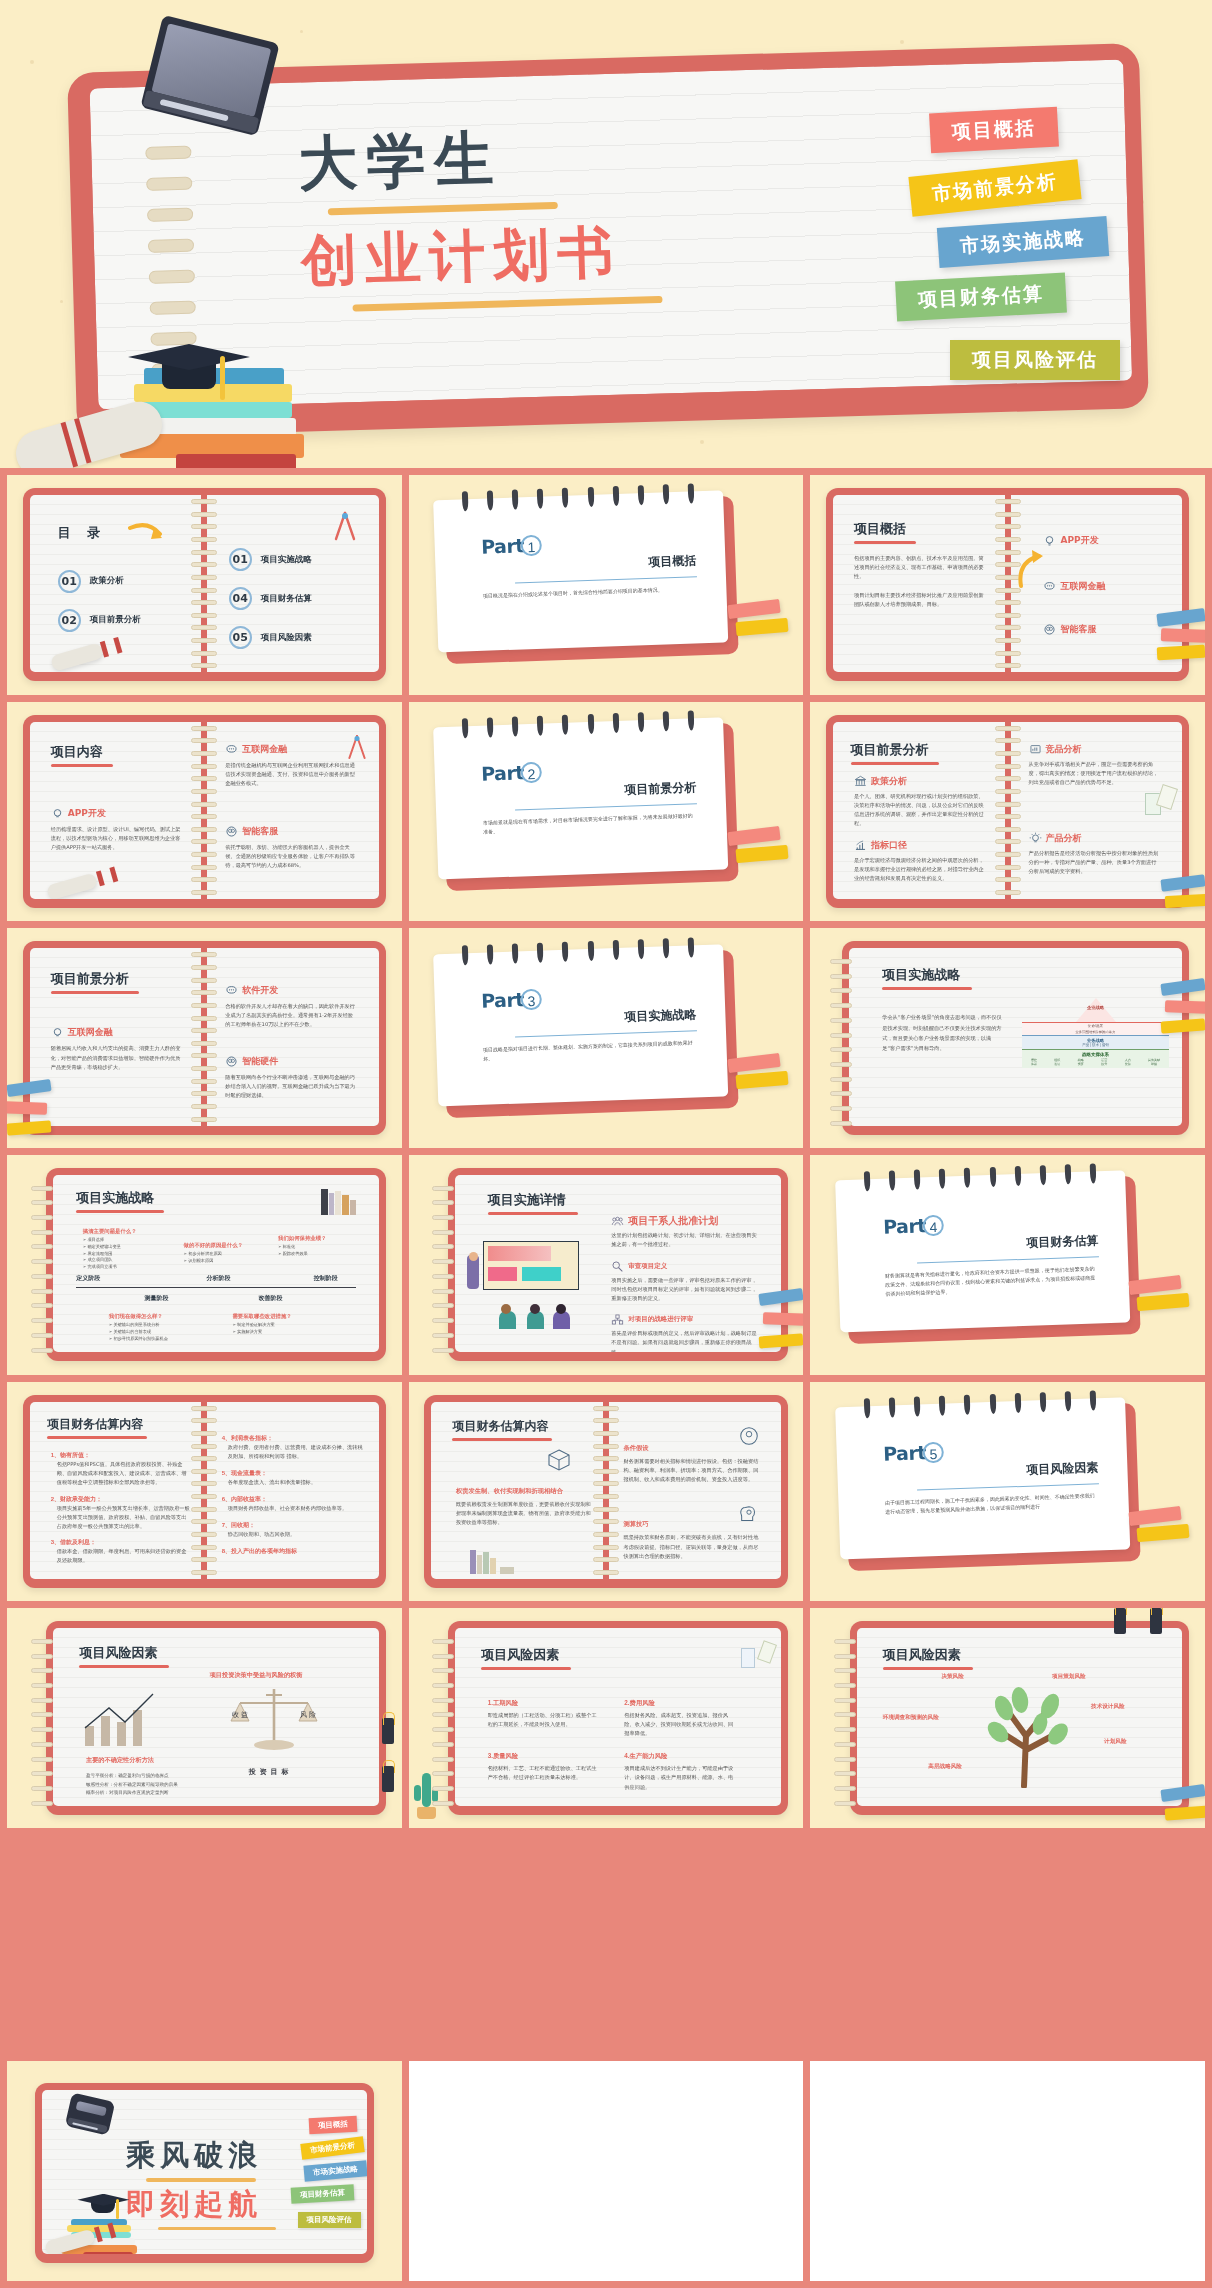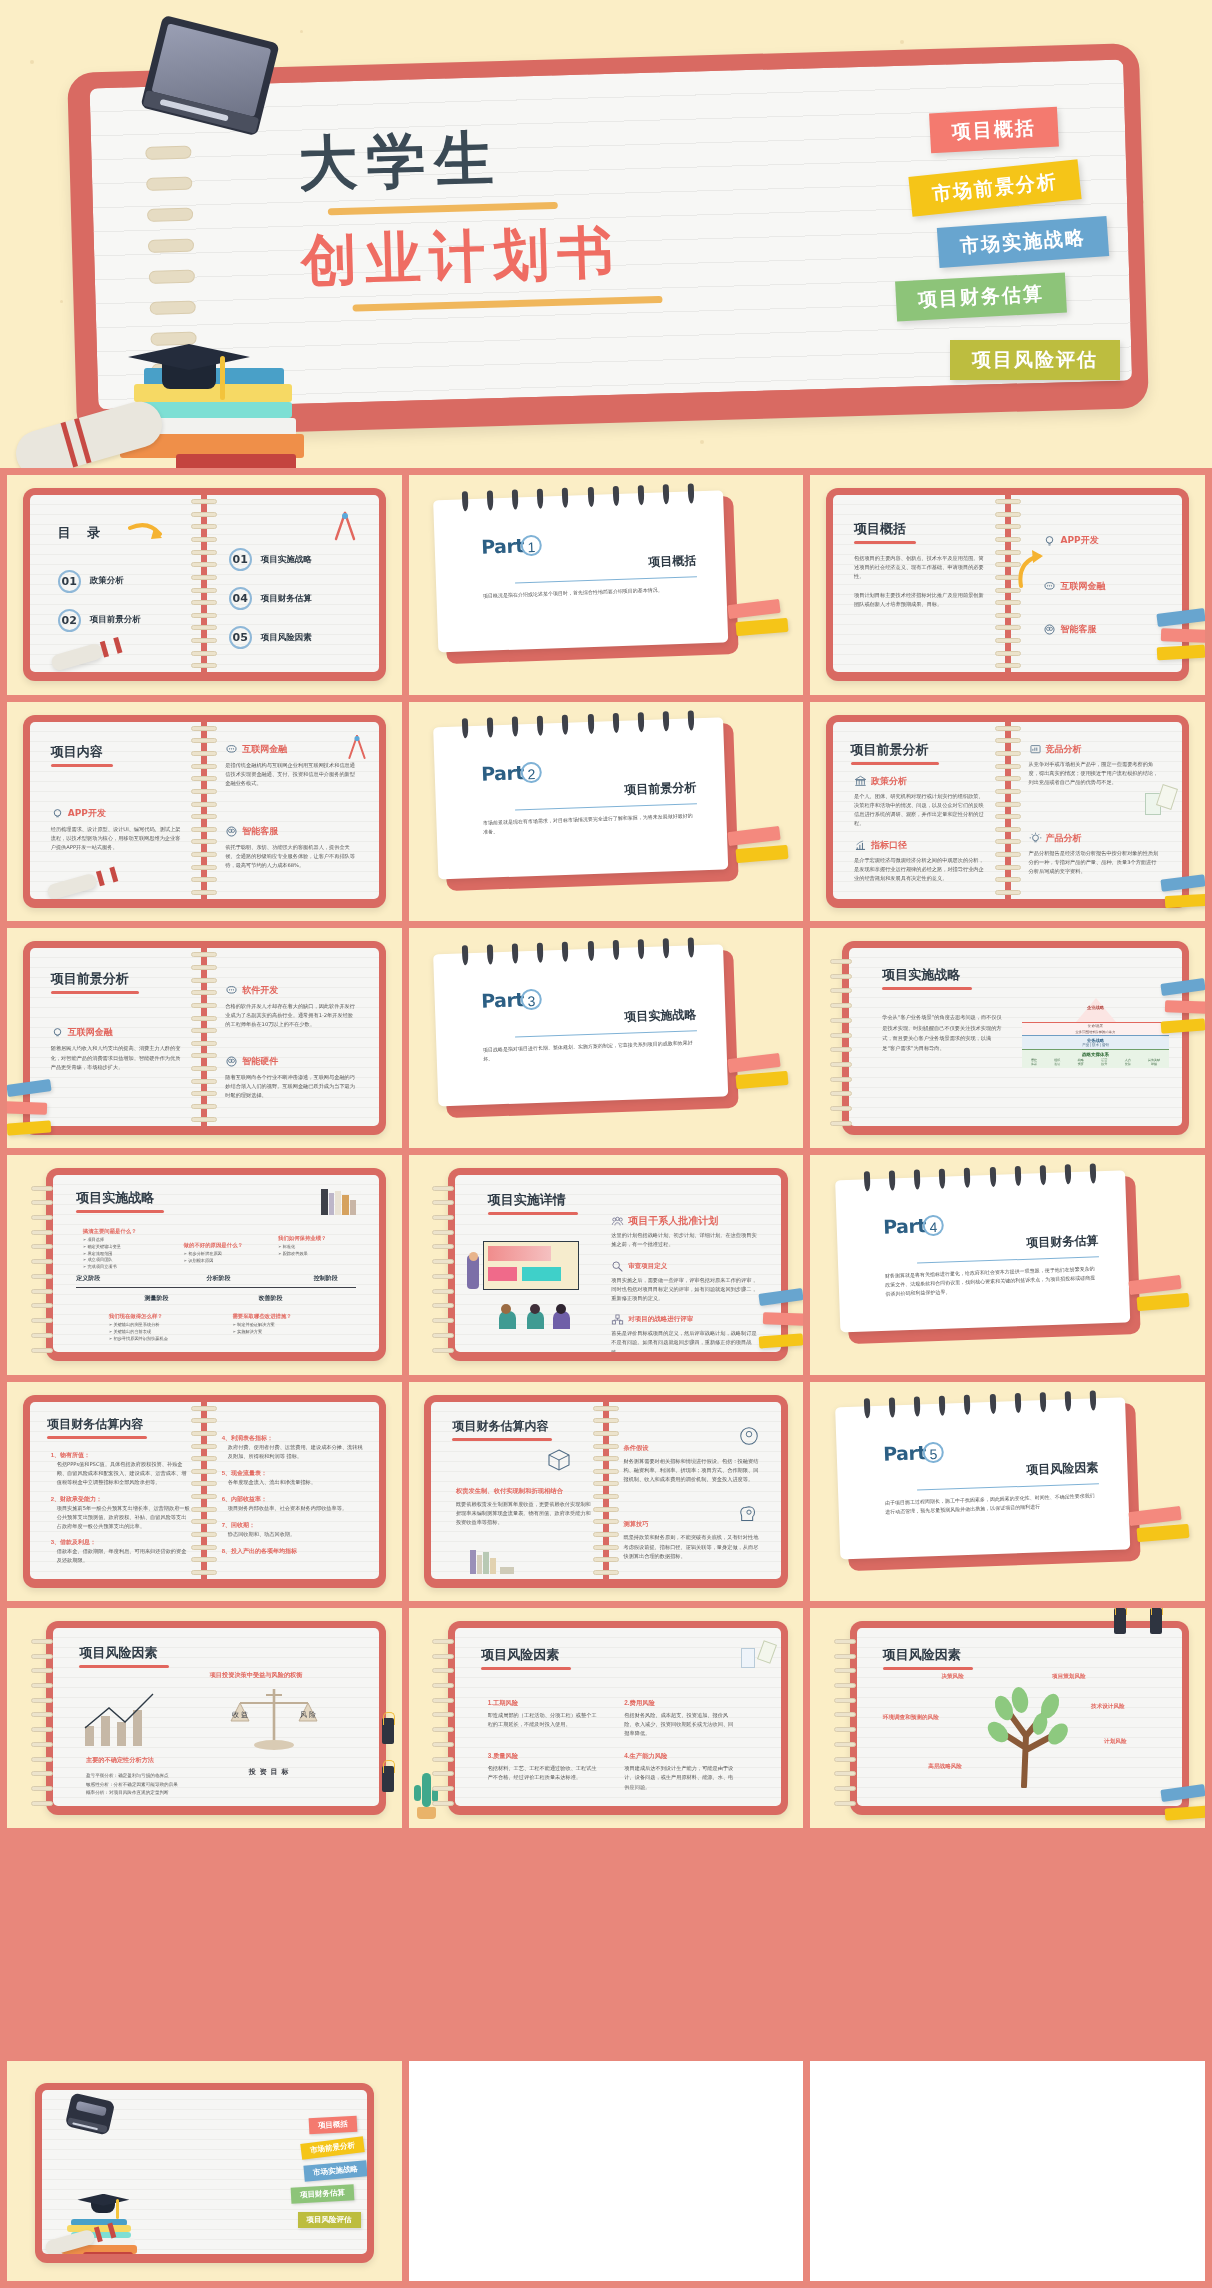--- a/index.html
+++ b/index.html
@@ -1144,20 +1144,26 @@
       </div>
     <div class="clip" style="right:20%;top:0%;"></div>
     <div class="clip" style="right:11%;top:0%;"></div>
     <div class="sticky" style="right:0%;bottom:13%;width:44px;height:12px;background:#68a5cf;transform:rotate(-8deg);"></div>
     <div class="sticky" style="right:-1%;bottom:4%;width:44px;height:12px;background:#f5c518;transform:rotate(-4deg);"></div>
   </div>
 
   <div class="slide" style="grid-column:1; grid-row:8;">
     <div class="nb" style="left:7%;top:10%;right:7%;bottom:8%;">
         <div class="nb-inner">
+      <div style="position:absolute;left:26%;top:28%;">
+        <div class="closing-title-a">乘风破浪</div>
+        <div style="height:3.5px;background:#f0b75c;border-radius:2px;margin:2px 0 3px 20px;width:110px;"></div>
+        <div class="closing-title-b">即刻起航</div>
+        <div style="height:3.5px;background:#f0b75c;border-radius:2px;margin-top:2px;margin-left:32px;width:118px;"></div>
+      </div>
       <div class="mini-tab" style="position:absolute;right:3%;top:16%;background:#f47a6f;transform:rotate(-3deg);">项目概括</div>
       <div class="mini-tab" style="position:absolute;right:1%;top:30%;background:#f5c518;transform:rotate(-7deg);">市场前景分析</div>
       <div class="mini-tab" style="position:absolute;right:0%;top:44%;background:#68a5cf;transform:rotate(-5deg);">市场实施战略</div>
       <div class="mini-tab" style="position:absolute;right:4%;top:58%;background:#8dc479;transform:rotate(-3deg);">项目财务估算</div>
       <div class="mini-tab" style="position:absolute;right:2%;top:74%;background:#bdbd3f;transform:rotate(0deg);">项目风险评估</div>
       <div class="laptop" style="left:8%;top:4%;width:44px;height:34px;transform:rotate(13deg);">
         <div class="lid"></div>
             <div class="scr"></div>
             <div class="base" style="height:7px;"></div>
         <div class="key" style="left:7px;bottom:3px;width:26px;height:2.4px;"></div>

